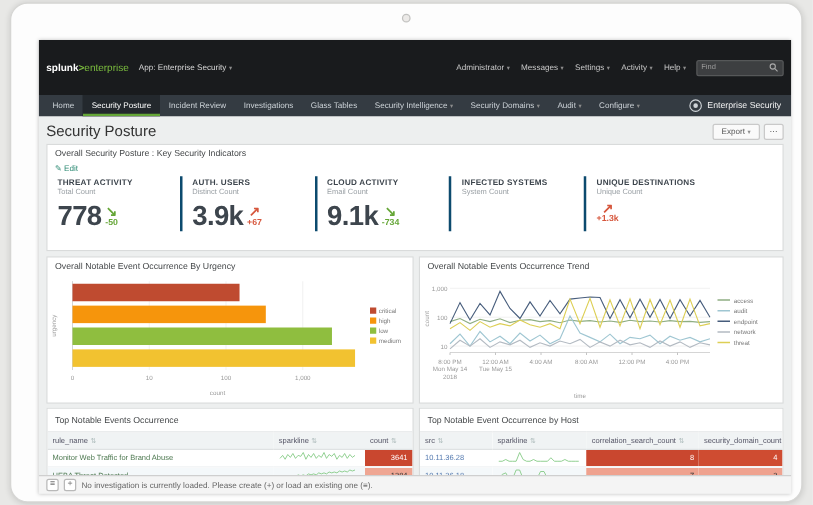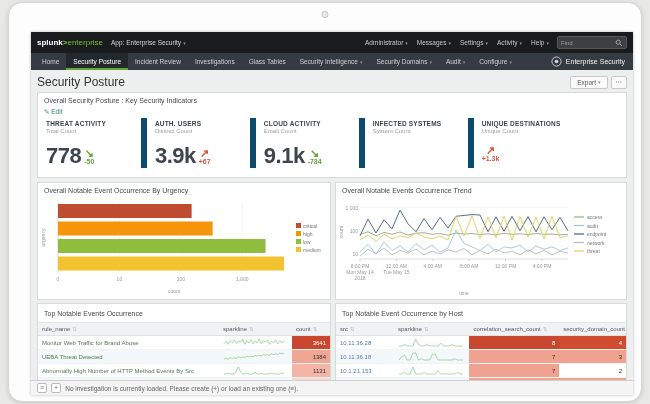--- a/index.html
+++ b/index.html
@@ -1,21 +1,21 @@
 <!DOCTYPE html>
 <html><head>
 <meta charset="utf-8">
 <style>
   html,body{margin:0;padding:0}
   body{width:650px;height:404px;background:#e8e8e6;font-family:"Liberation Sans",sans-serif;overflow:hidden;position:relative}
   .device{position:absolute;left:8px;top:2px;right:8px;bottom:2px;background:#fdfdfd;border:1px solid #d6d6d4;border-radius:14px;box-shadow:0 1px 5px rgba(0,0,0,.14)}
   .camera{position:absolute;top:8px;left:50%;transform:translateX(-50%);width:5px;height:5px;border:1px solid #c2c2c0;border-radius:50%;background:#eceae8}
   .app{position:absolute;left:22px;right:8px;top:29px;bottom:6px;display:flex;flex-direction:column;background:#edefef;box-shadow:0 0 3px rgba(0,0,0,.25);overflow:hidden}
   
-  .topbar{height:21px;background:#191b1d;display:flex;align-items:center;padding:0 6px;gap:8px;flex:none}
+  .topbar{height:28px;background:#191b1d;display:flex;align-items:center;padding:8px 6px;gap:8px;flex:none}
   .logo{font-size:8px;color:#fff;font-weight:bold;white-space:nowrap}
   .logo .chev{color:#7bbd3e}
   .logo .prod{color:#7bbd3e;font-weight:normal}
   .appmenu{font-size:6.5px;color:#d8d8d8;white-space:nowrap}
   .caret{font-size:5px;color:#8d8d8d;margin-left:2px}
   .top-right{margin-left:auto;display:flex;gap:9px;font-size:6.5px;color:#c9c9c9}
   .menu{white-space:nowrap;cursor:default}
   .findbox{width:62px;height:11px;background:#3d3f41;border:1px solid #565859;border-radius:2px;display:flex;align-items:center;padding:0 3px;gap:2px}
   .findbox input{flex:1;min-width:0;background:transparent;border:none;outline:none;color:#ddd;font-size:6px;padding:0;font-family:inherit}
   .findbox input::placeholder{color:#9d9d9d}
@@ -31,26 +31,26 @@
   .page-head{display:flex;align-items:center;height:20px}
   .page-head h1{font-size:12px;font-weight:500;color:#333;margin:0}
   .head-actions{margin-left:auto;display:flex;gap:3px}
   .btn{background:#fafafa;border:1px solid #c9c9c9;border-radius:2px;font-size:6.5px;color:#555;height:13px;padding:0 6px;font-family:inherit;display:flex;align-items:center}
   .btn.more{padding:0 4px}
   .panel{background:#fff;border:1px solid #d9dbdb}
   .panel-title{font-size:7px;color:#45484a;padding:4px 6px 3px;white-space:nowrap;overflow:hidden}
   .kpi-panel{height:84px;overflow:hidden}
   .edit-link{font-size:6.5px;color:#2e8b74;padding:1px 6px;cursor:pointer}
   .kpis{display:flex;padding:1px 6px 0}
-  .kpi{flex:1;padding:2px 8px;border-left:6px solid #0c4a6e;min-width:0}
+  .kpi{flex:1;padding:2px 8px;border-left:2px solid #0c4a6e;min-width:0}
   .kpi:first-child{border-left:none;padding-left:2px}
   .kpi:last-child{flex:1.5}
   .kpi-title{font-size:6.5px;font-weight:bold;color:#3d454d;letter-spacing:.2px;white-space:nowrap}
   .kpi-sub{font-size:6px;color:#9aa0a5;margin-top:1px;white-space:nowrap}
-  .kpi-value{display:flex;align-items:flex-end;gap:3px;margin-top:12px}
+  .kpi-value{display:flex;align-items:flex-end;gap:3px;margin-top:6px}
   .kpi-num{font-size:22px;font-weight:bold;color:#3d454d;line-height:20px;letter-spacing:-.5px;white-space:nowrap}
   .kpi-trend{display:flex;flex-direction:column;align-items:center;justify-content:flex-end}
   .kpi-arrow{font-size:11px;line-height:9px;font-weight:bold}
   .kpi-delta{font-size:7px;font-weight:bold;line-height:8px}
   .row{display:flex;gap:4px}
   .charts-row{margin-top:4px;height:118px}
   .chart-panel{overflow:hidden}
   .chart-panel.left{flex:0 0 292px}
   .chart-panel.right{flex:1}
   .tables-row{margin-top:3px;height:87px;overflow:hidden}

